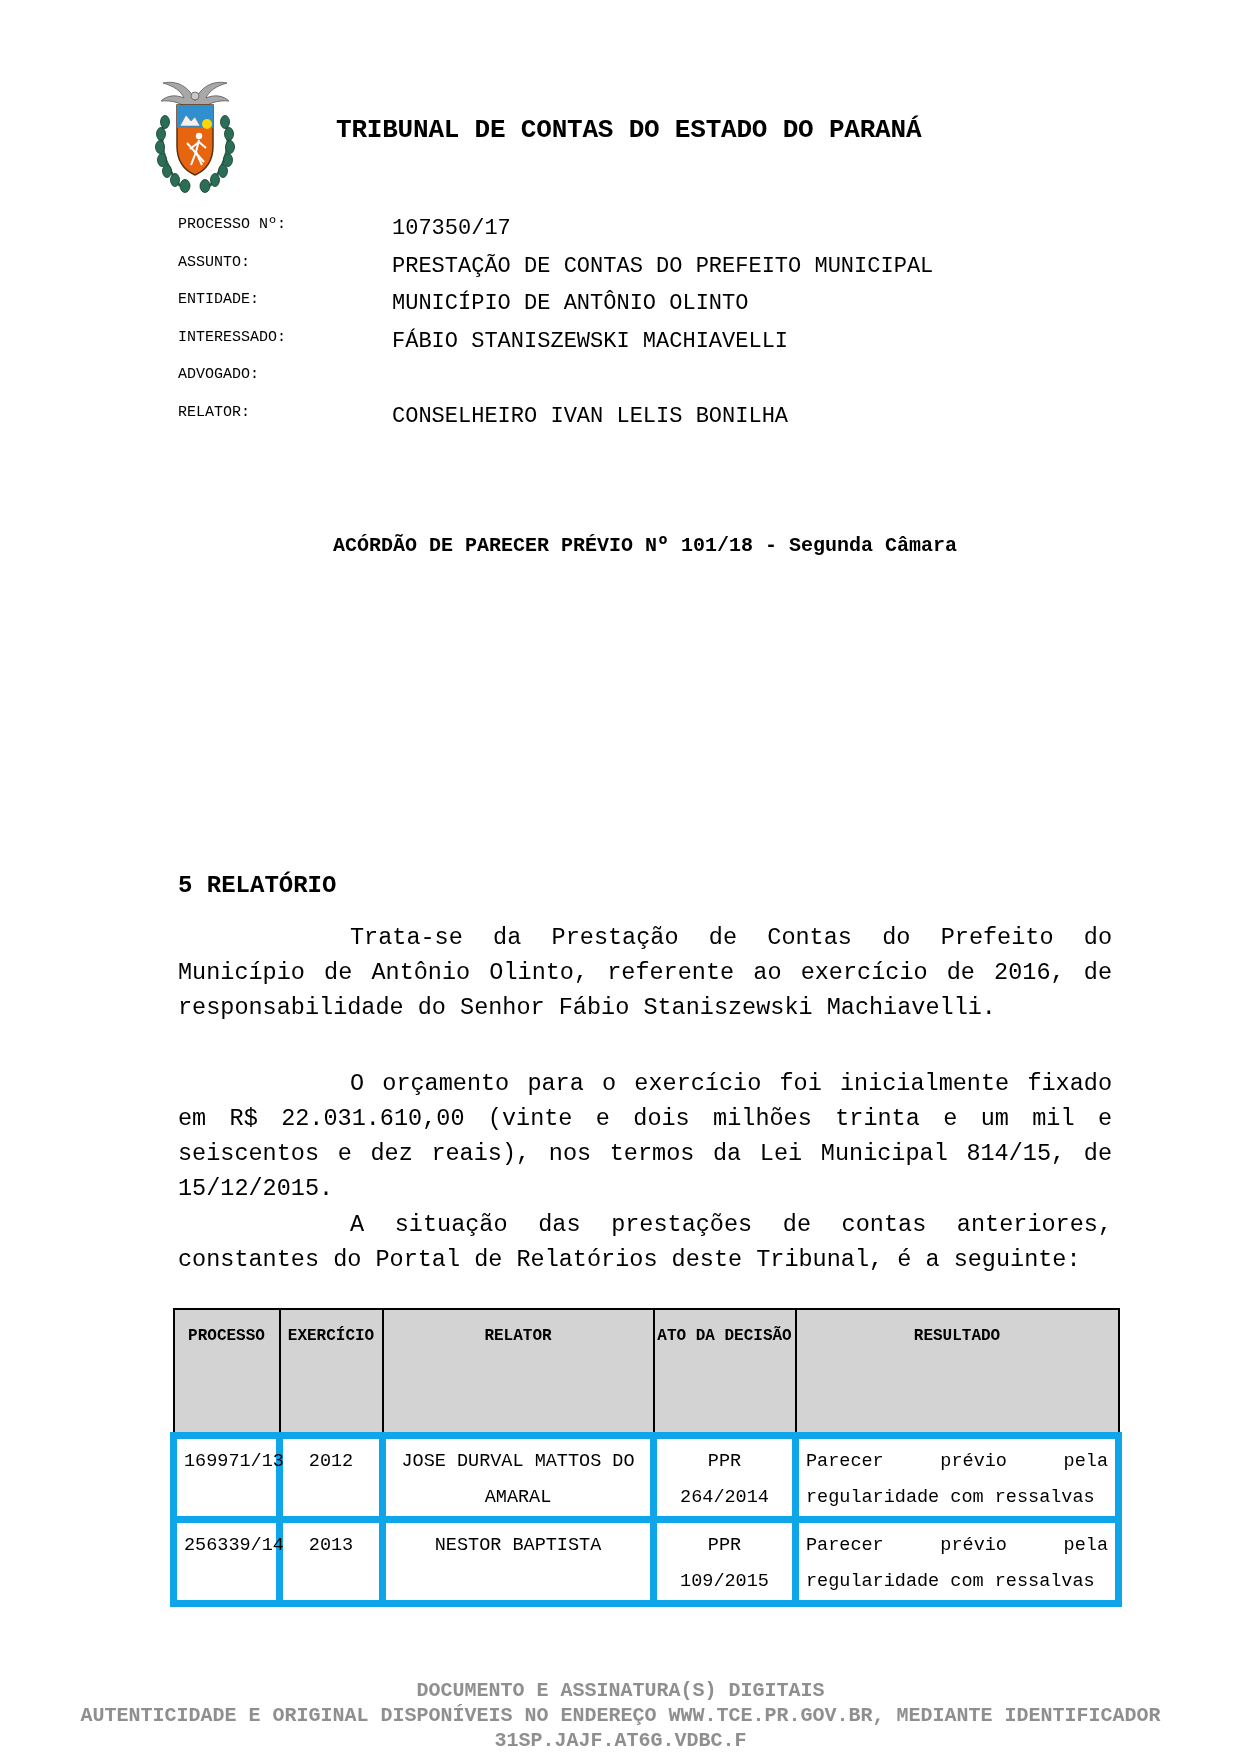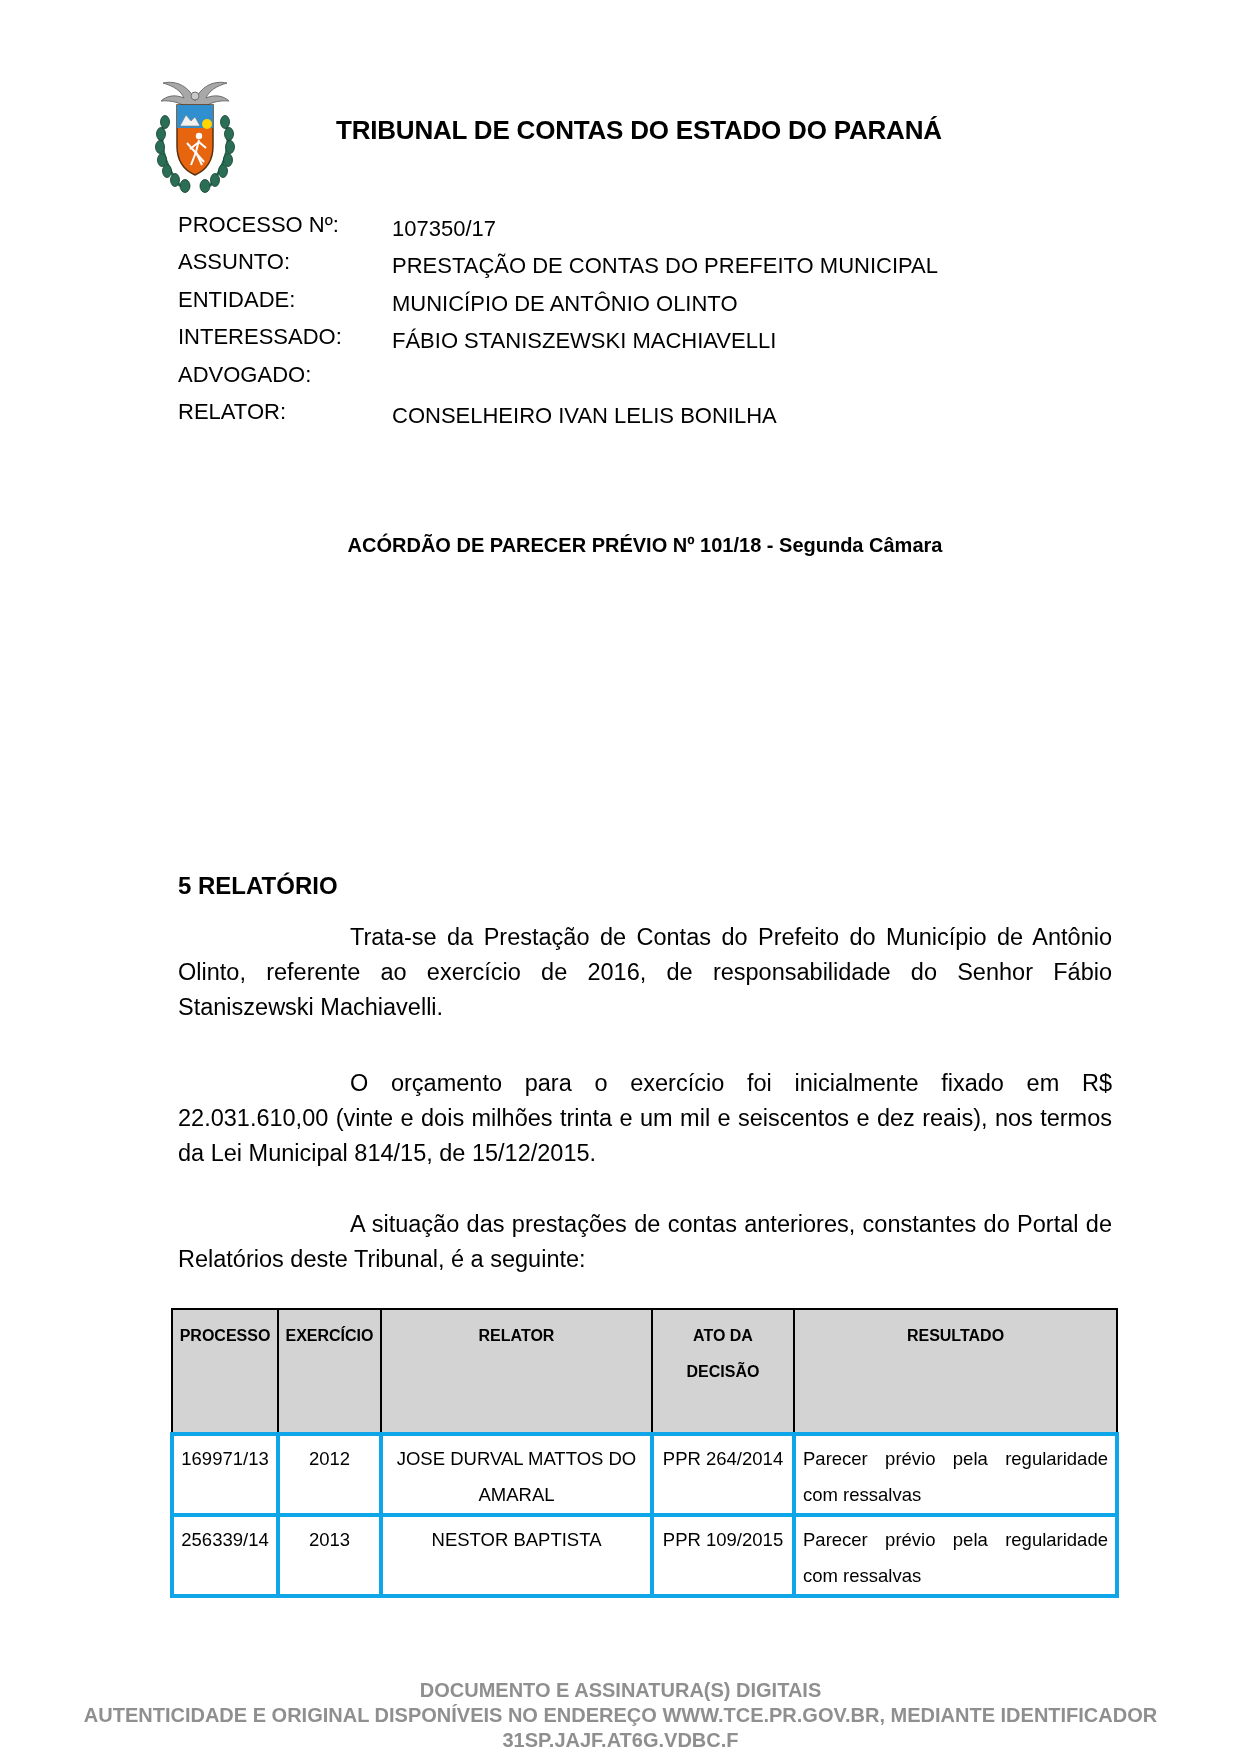--- a/index.html
+++ b/index.html
@@ -6,42 +6,42 @@
     --footer-gray:#8f8f8f;
     --table-header-bg:#d3d3d3;
     --ink:#000000;
   }
   html,body{margin:0;padding:0;background:#ffffff;}
   .page{
     position:relative;
     width:1241px;height:1755px;
     background:#ffffff;
     color:var(--ink);
-    font-family:Liberation Sans, sans-serif;
+    font-family:Liberation Mono, monospace;
     overflow:hidden;
   }
   .abs{position:absolute;}
 
   
   .logo{left:153px;top:72px;width:84px;height:124px;}
   .doc-title{
     left:336px;top:115px;
     font-size:26px;font-weight:bold;
     letter-spacing:-0.2px;white-space:nowrap;
   }
 
   
   .process-block{
     left:178px;top:206px;
     display:grid;
     grid-template-columns:214px auto;
     grid-auto-rows:37.5px;
     align-items:center;
   }
-  .p-label{font-size:22px;white-space:nowrap;}
+  .p-label{font-size:15px;white-space:nowrap;}
   .p-value{font-size:22px;white-space:nowrap;margin-top:8px;}
 
   
   .decision-heading{
     left:178px;top:534px;width:934px;
     text-align:center;
     font-size:20px;font-weight:bold;
     white-space:nowrap;
   }
 
@@ -78,21 +78,21 @@
     font-size:16px;font-weight:bold;
     vertical-align:top;text-align:center;
     padding:8px 2px 4px 2px;
     height:110px;
     line-height:36px;
     white-space:nowrap;
     overflow:visible;
   }
   .hist-table th.wrap{white-space:normal;}
   .hist-table td{
-    border:4px solid #0ea5e9;
+    border:7px solid #0ea5e9;
     vertical-align:top;text-align:center;
     font-size:18.5px;line-height:36px;
     padding:5px 7px 0 7px;
     height:70px;
   }
   .hist-table td.justify{text-align:justify;}
   .col-processo{width:106px;}
   .col-exercicio{width:103px;}
   .col-relator{width:271px;}
   .col-ato{width:142px;}

